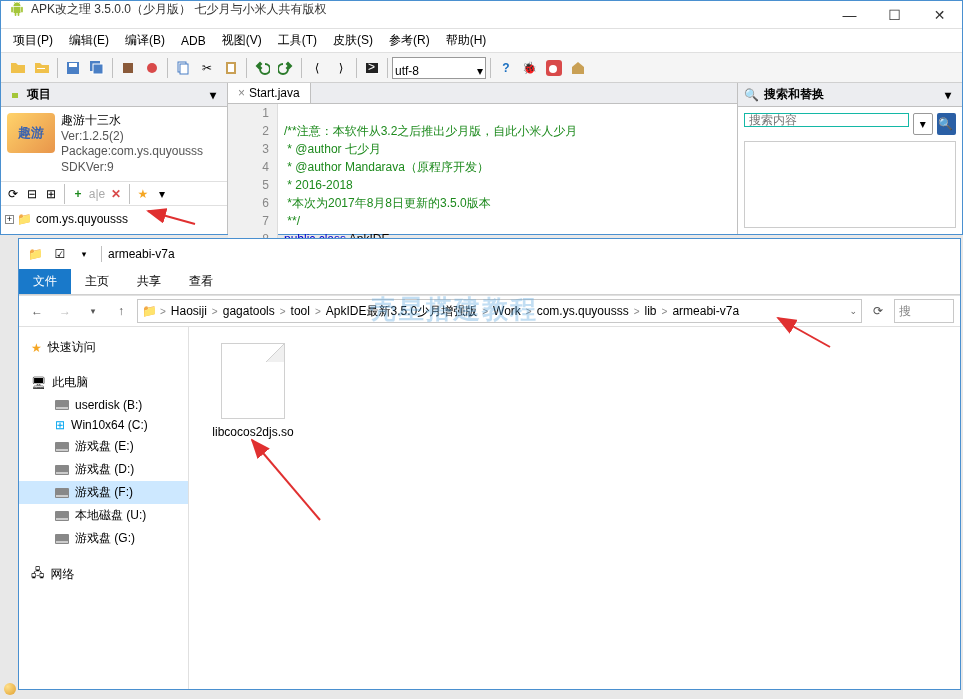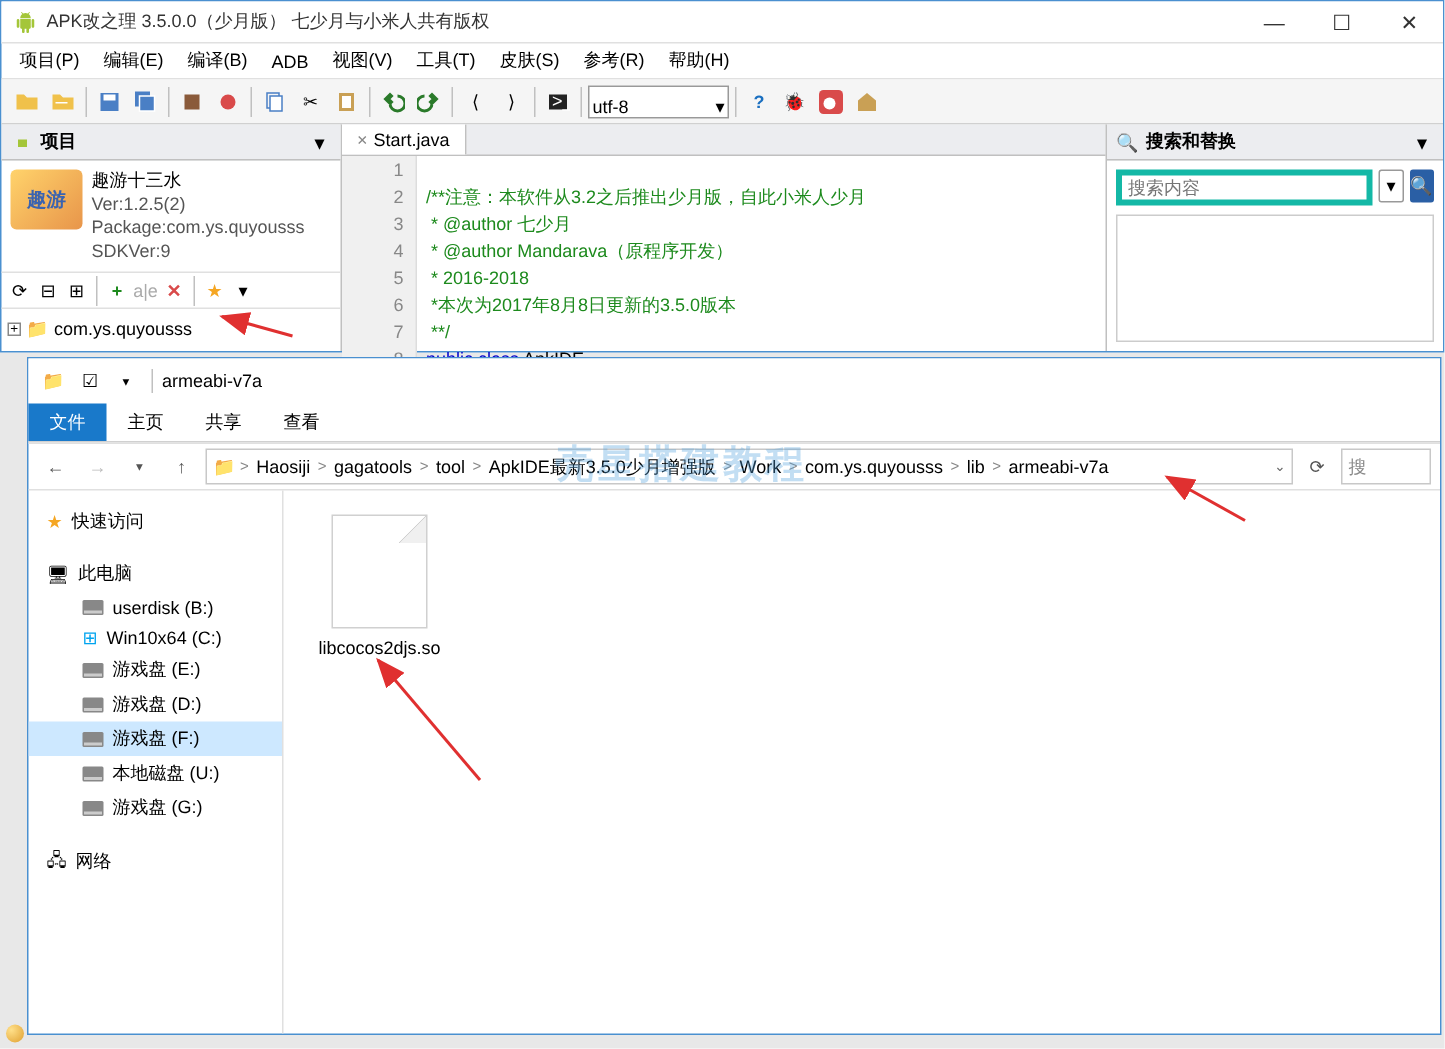--- a/index.html
+++ b/index.html
@@ -1,18 +1,18 @@
 <!DOCTYPE html>
 <html><head>
 <meta charset="utf-8">
 <style>
 *{margin:0;padding:0;box-sizing:border-box;font-family:"Microsoft YaHei",Tahoma,Arial,sans-serif;font-size:12px}
 body{background:#e8e8e8;position:relative;width:963px;height:699px;overflow:hidden}
 .win{position:absolute;background:#fff;border:1px solid #4a90d0;display:flex;flex-direction:column}
-.titlebar{height:28px;background:#fff;display:flex;align-items:center;padding:0 0 0 8px;border-bottom:1px solid #e0e0e0}
+.titlebar{height:28px;background:#fff;display:flex;align-items:flex-start;padding:0 0 0 8px;border-bottom:1px solid #e0e0e0}
 .titlebar .ico{width:16px;height:16px;margin-right:6px;display:flex;align-items:center;justify-content:center}
 .titlebar .title{flex:1;color:#333}
 .winctrls{display:flex;height:100%}
 .winctrls div{width:45px;display:flex;align-items:center;justify-content:center;color:#333;font-size:14px}
 .menubar{height:24px;display:flex;align-items:center;padding:0 4px;border-bottom:1px solid #e0e0e0}
 .menubar span{padding:2px 8px;cursor:default}
 .toolbar{height:30px;display:flex;align-items:center;padding:0 6px;gap:2px;border-bottom:1px solid #d0d0d0;background:#f5f5f5}
 .tbtn{width:22px;height:22px;display:flex;align-items:center;justify-content:center;border-radius:2px}
 .tsep{width:1px;height:20px;background:#c0c0c0;margin:0 2px}
 .mainbody{flex:1;display:flex;min-height:0}
@@ -28,21 +28,21 @@
 .editor{flex:1;display:flex;flex-direction:column}
 .edtabs{height:24px;display:flex;border-bottom:1px solid #c0c0c0;background:#ecedf0}
 .edtab{padding:3px 10px;border-right:1px solid #c0c0c0;background:#fff;display:flex;align-items:center;gap:4px}
 .codearea{flex:1;display:flex;font-family:Consolas,monospace;font-size:13px;line-height:18px}
 .gutter{width:50px;background:#f0f0f0;text-align:right;padding:0 8px 0 0;color:#888;border-right:1px solid #ddd}
 .code{flex:1;padding:0 6px;white-space:pre}
 .c-com{color:#1d8a1d}
 .c-kw{color:#0000cc}
 .rightpanel{width:225px;border-left:1px solid #c0c0c0;display:flex;flex-direction:column}
 .searchrow{padding:6px;display:flex;gap:4px}
-.searchrow input{flex:1;height:24px;padding:0 4px;border:4px solid #14b8a6}
+.searchrow input{flex:1;height:14px;padding:0 4px;border:1px solid #14b8a6}
 .arrow{position:absolute;pointer-events:none}
 .arrow svg{overflow:visible}
 
 .explorer{top:238px;left:18px;width:943px;height:452px;border:1px solid #4a90d0}
 .exphdr{height:30px;background:#fff;display:flex;align-items:center;padding:0 0 0 6px}
 .exphdr .qa{display:flex;gap:2px}
 .exphdr .qa div{width:22px;height:22px;display:flex;align-items:center;justify-content:center}
 .exphdr .sep{width:1px;height:16px;background:#c0c0c0;margin:0 6px}
 .ribbontabs{height:26px;display:flex;border-bottom:1px solid #d0d0d0}
 .rtab{padding:4px 14px;cursor:default}

